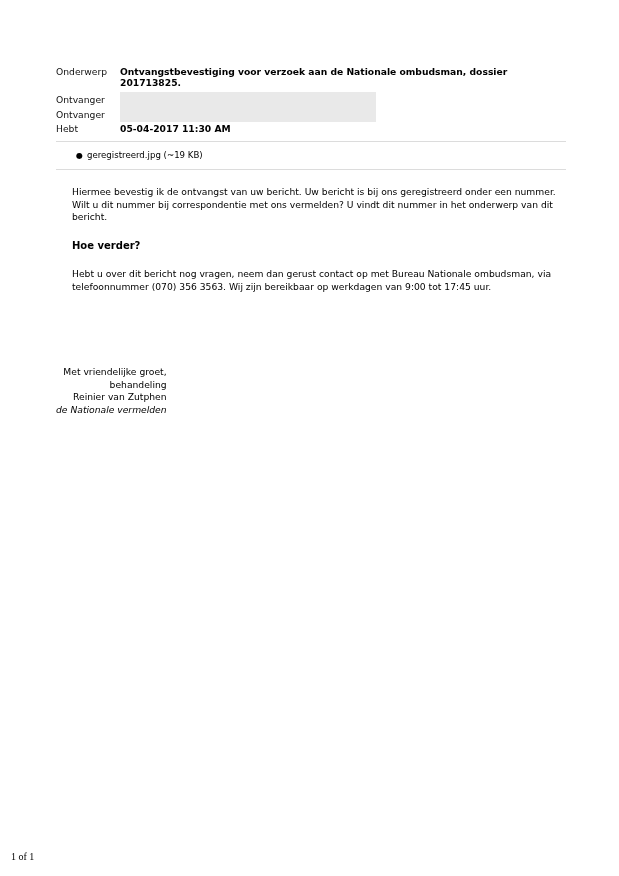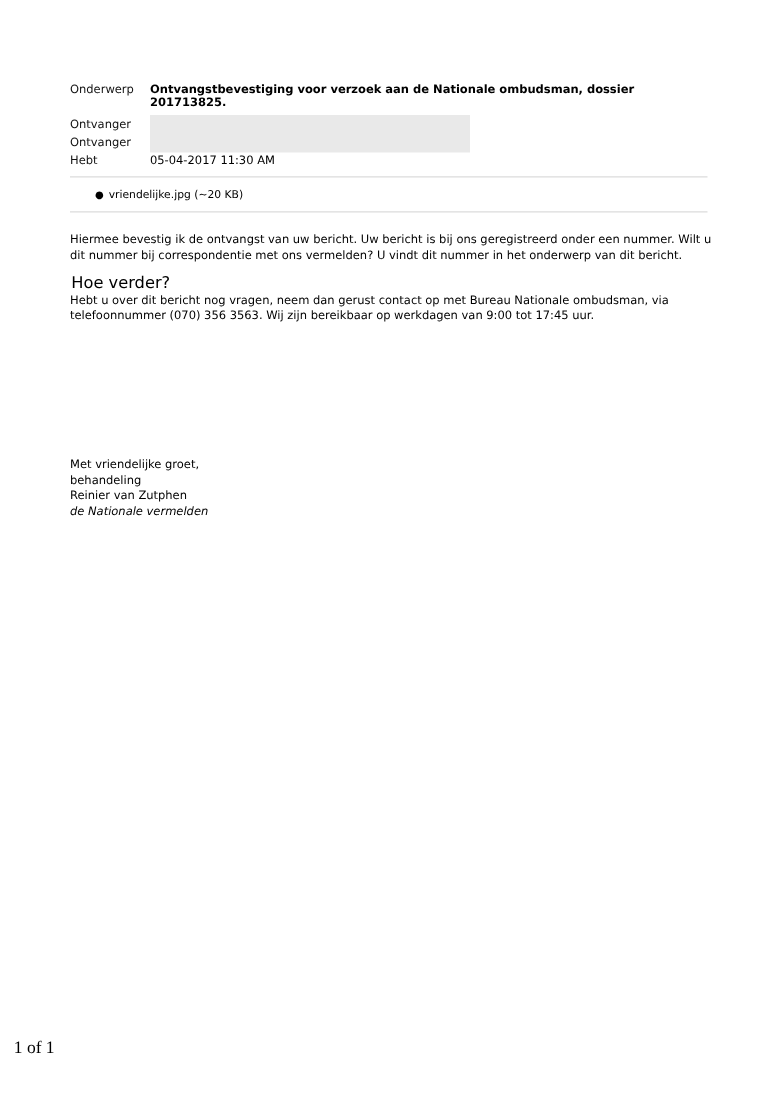--- a/index.html
+++ b/index.html
@@ -32,20 +32,21 @@
       display: flex;
       align-items: flex-start;
     }
     .hlabel {
       width: 64px;
       flex: 0 0 64px;
       color: #111;
     }
     .hvalue {
       flex: 1 1 auto;
+      font-weight: bold;
     }
     .subject {
       font-weight: bold;
     }
     .row-subject { height: 26px; }
     .row-afzender, .row-ontvanger { height: 15px; line-height: 15px; }
     .row-datum { height: 14px; line-height: 14px; }
     .redacted {
       position: absolute;
       left: 64px;
@@ -78,42 +79,43 @@
     .body-text {
       position: absolute;
       left: 56px;
       top: 186px;
       width: 520px;
       font-family: "DejaVu Sans", sans-serif;
       font-size: 9.2px;
       line-height: 12.6px;
     }
     .body-text p {
-      margin: 0 0 10px 0;
+      margin: 0 0 10px 16px;
     }
     .body-text h4 {
-      margin: 1px;
-      font-size: 13px;
-      font-weight: normal;
+      margin: 16px;
+      font-size: 10px;
+      font-weight: bold;
       line-height: 12.6px;
     }
     .signature {
       position: absolute;
       left: 56px;
       top: 366px;
       font-size: 9.2px;
       line-height: 12.6px;
+      text-align: right;
     }
     .signature .italic { font-style: italic; }
     .page-footer {
       position: absolute;
       left: 11px;
-      top: 831px;
+      top: 851px;
       font-family: "Liberation Serif", serif;
-      font-size: 14px;
+      font-size: 10px;
       color: #000;
     }
   </style>
 </head>
 <body>
 
 <div class="page">
 
   <div class="header-table">
     <div class="hrow row-subject">
@@ -132,22 +134,22 @@
       <div class="hlabel">Hebt</div>
       <div class="hvalue">05-04-2017 11:30 AM</div>
     </div>
     <div class="redacted"></div>
   </div>
 
   <div class="divider top"></div>
 
   <div class="attachments">
     <div>
-      <span class="bullet">●</span><span>vriendelijke.jpg</span>
-      <span>(~20 KB)</span>
+      <span class="bullet">●</span><span>geregistreerd.jpg</span>
+      <span>(~19 KB)</span>
     </div>
   </div>
 
   <div class="divider bottom"></div>
 
   <div class="body-text">
     <p>Hiermee bevestig ik de ontvangst van uw bericht. Uw bericht is bij ons geregistreerd onder een nummer. Wilt u dit nummer bij correspondentie met ons vermelden? U vindt dit nummer in het onderwerp van dit bericht.</p>
     <h4>Hoe verder?</h4>
     <p>Hebt u over dit bericht nog vragen, neem dan gerust contact op met Bureau Nationale ombudsman, via telefoonnummer (070) 356 3563. Wij zijn bereikbaar op werkdagen van 9:00 tot 17:45 uur.</p>
   </div>

